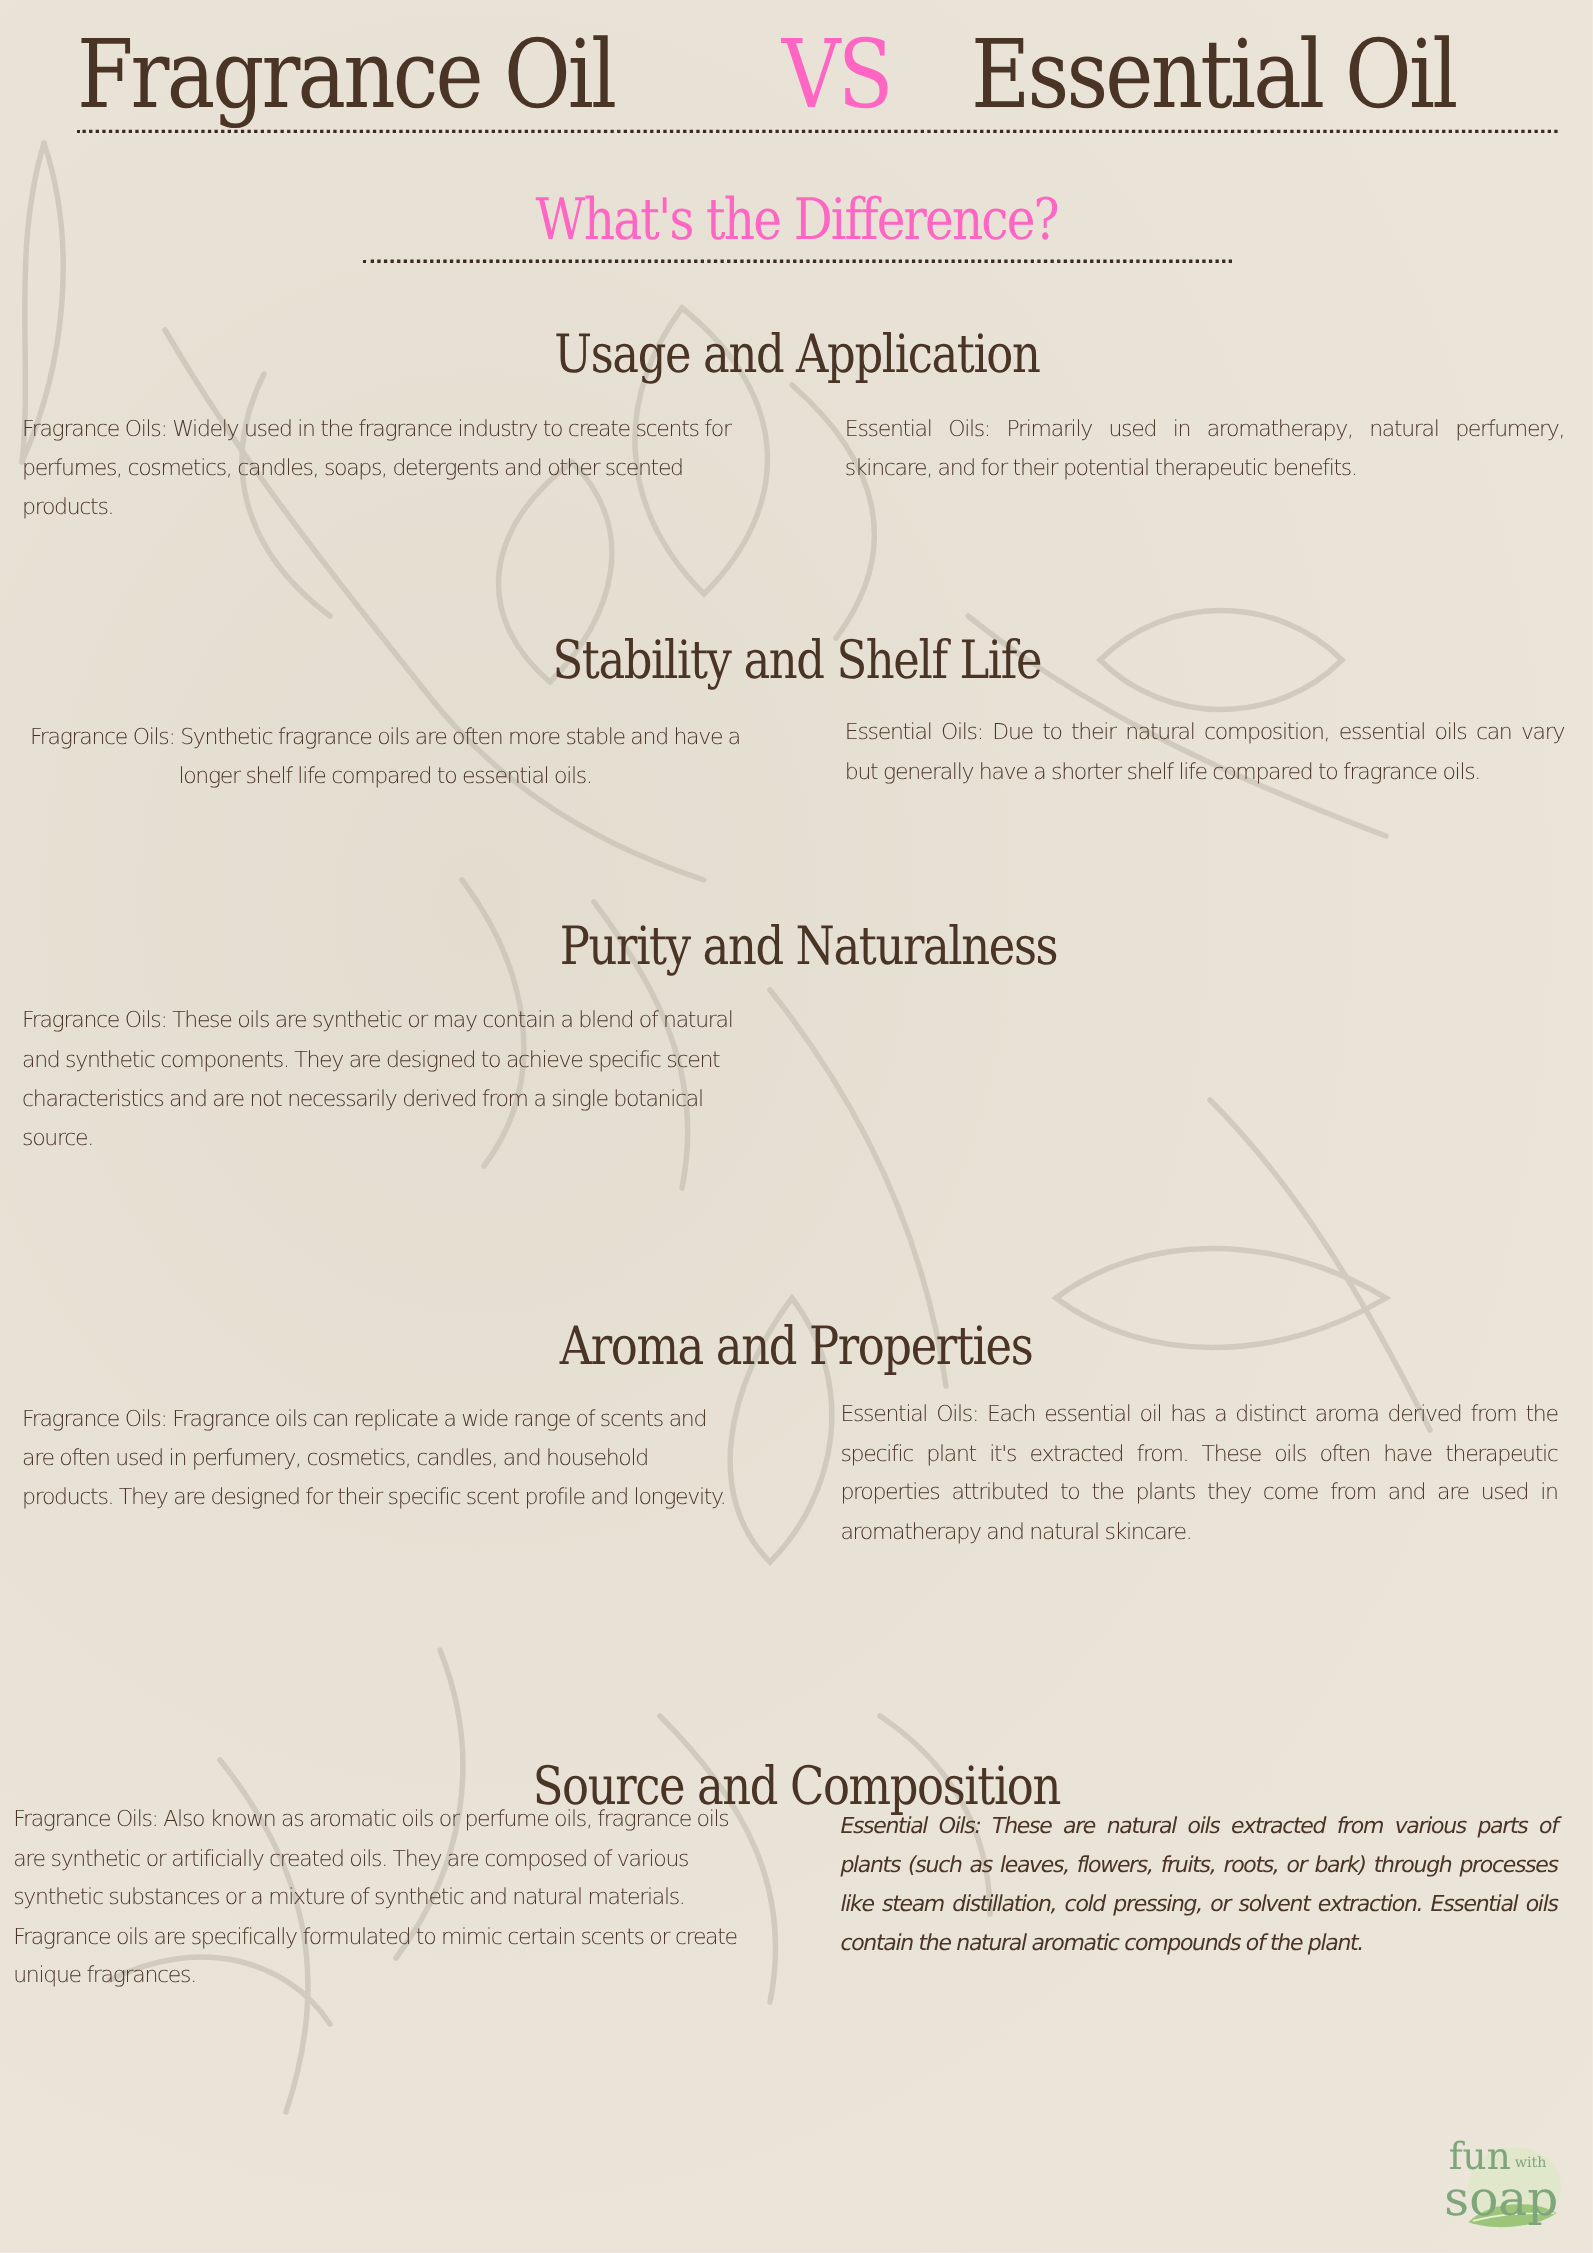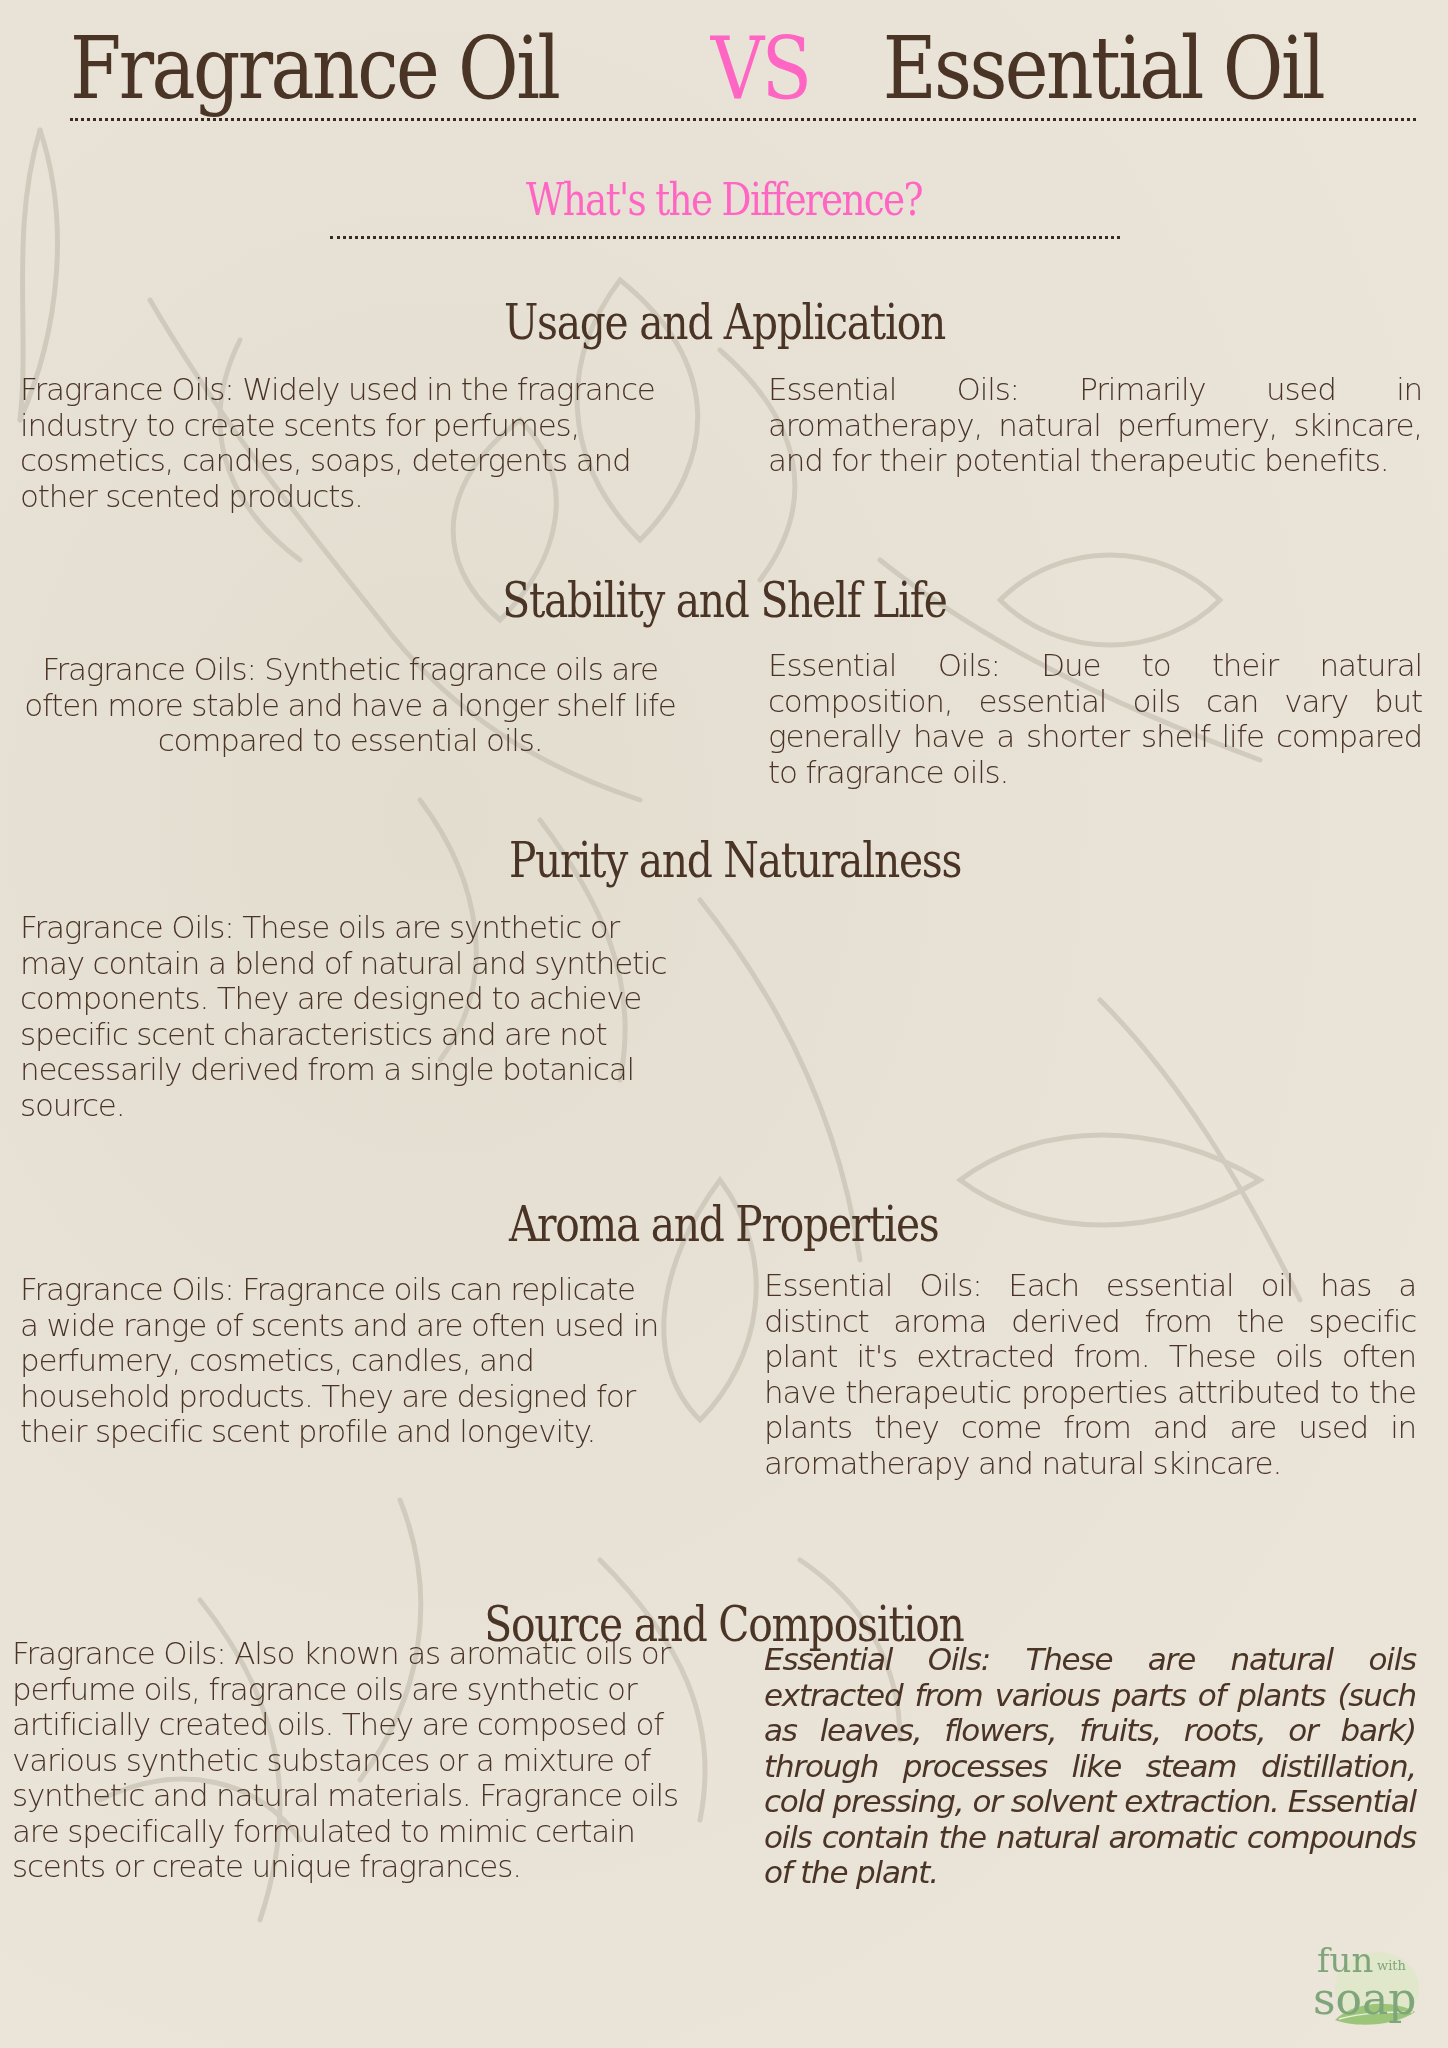--- a/index.html
+++ b/index.html
@@ -17,33 +17,33 @@
       transform: scaleX(0.86); transform-origin: left top;
     }
     .title-row span { position: absolute; top: 0; white-space: nowrap; }
     .t-left { left: 0; }
     .t-vs { left: 745px; color: #ff66c4; }
     .t-right { left: 945px; }
     .rule1 { position: absolute; top: 118px; left: 70px; width: 1346px; border-top: 3px dotted #3a2a20; }
     .subtitle {
       position: absolute; top: 160px; left: 0; width: 1448px; text-align: center;
       font-family: "DejaVu Serif", "Liberation Serif", serif;
-      font-size: 44px; line-height: 80px; color: #ff66c4; letter-spacing: -2px;
+      font-size: 52px; line-height: 80px; color: #ff66c4; letter-spacing: -2px;
     }
     .subtitle span { display: inline-block; transform: scaleX(0.85); }
     .rule2 { position: absolute; top: 236px; left: 330px; width: 790px; border-top: 3px dotted #3a2a20; }
     .sec-head {
       position: absolute; left: 0; width: 1448px; text-align: center;
       font-family: "DejaVu Serif", "Liberation Serif", serif;
       font-size: 48px; line-height: 60px; color: #4a3426; letter-spacing: -1.5px;
     }
     .sec-head span { display: inline-block; transform: scaleX(0.85); }
     .col {
       position: absolute; font-family: "DejaVu Sans", "Liberation Sans", sans-serif;
-      font-weight: 300; font-size: 31px; line-height: 35.5px; color: #4a3426;
+      font-weight: 300; font-size: 20px; line-height: 35.5px; color: #4a3426;
       letter-spacing: -1.2px;
     }
     .col.left { text-align: left; }
     .col.right { text-align: justify; }
     .logo { position: absolute; left: 1305px; top: 1930px; width: 130px; height: 100px; }
   </style>
 </head>
 <body>
 
 <svg class="bg-art" viewBox="0 0 1448 2048" xmlns="http://www.w3.org/2000/svg">

